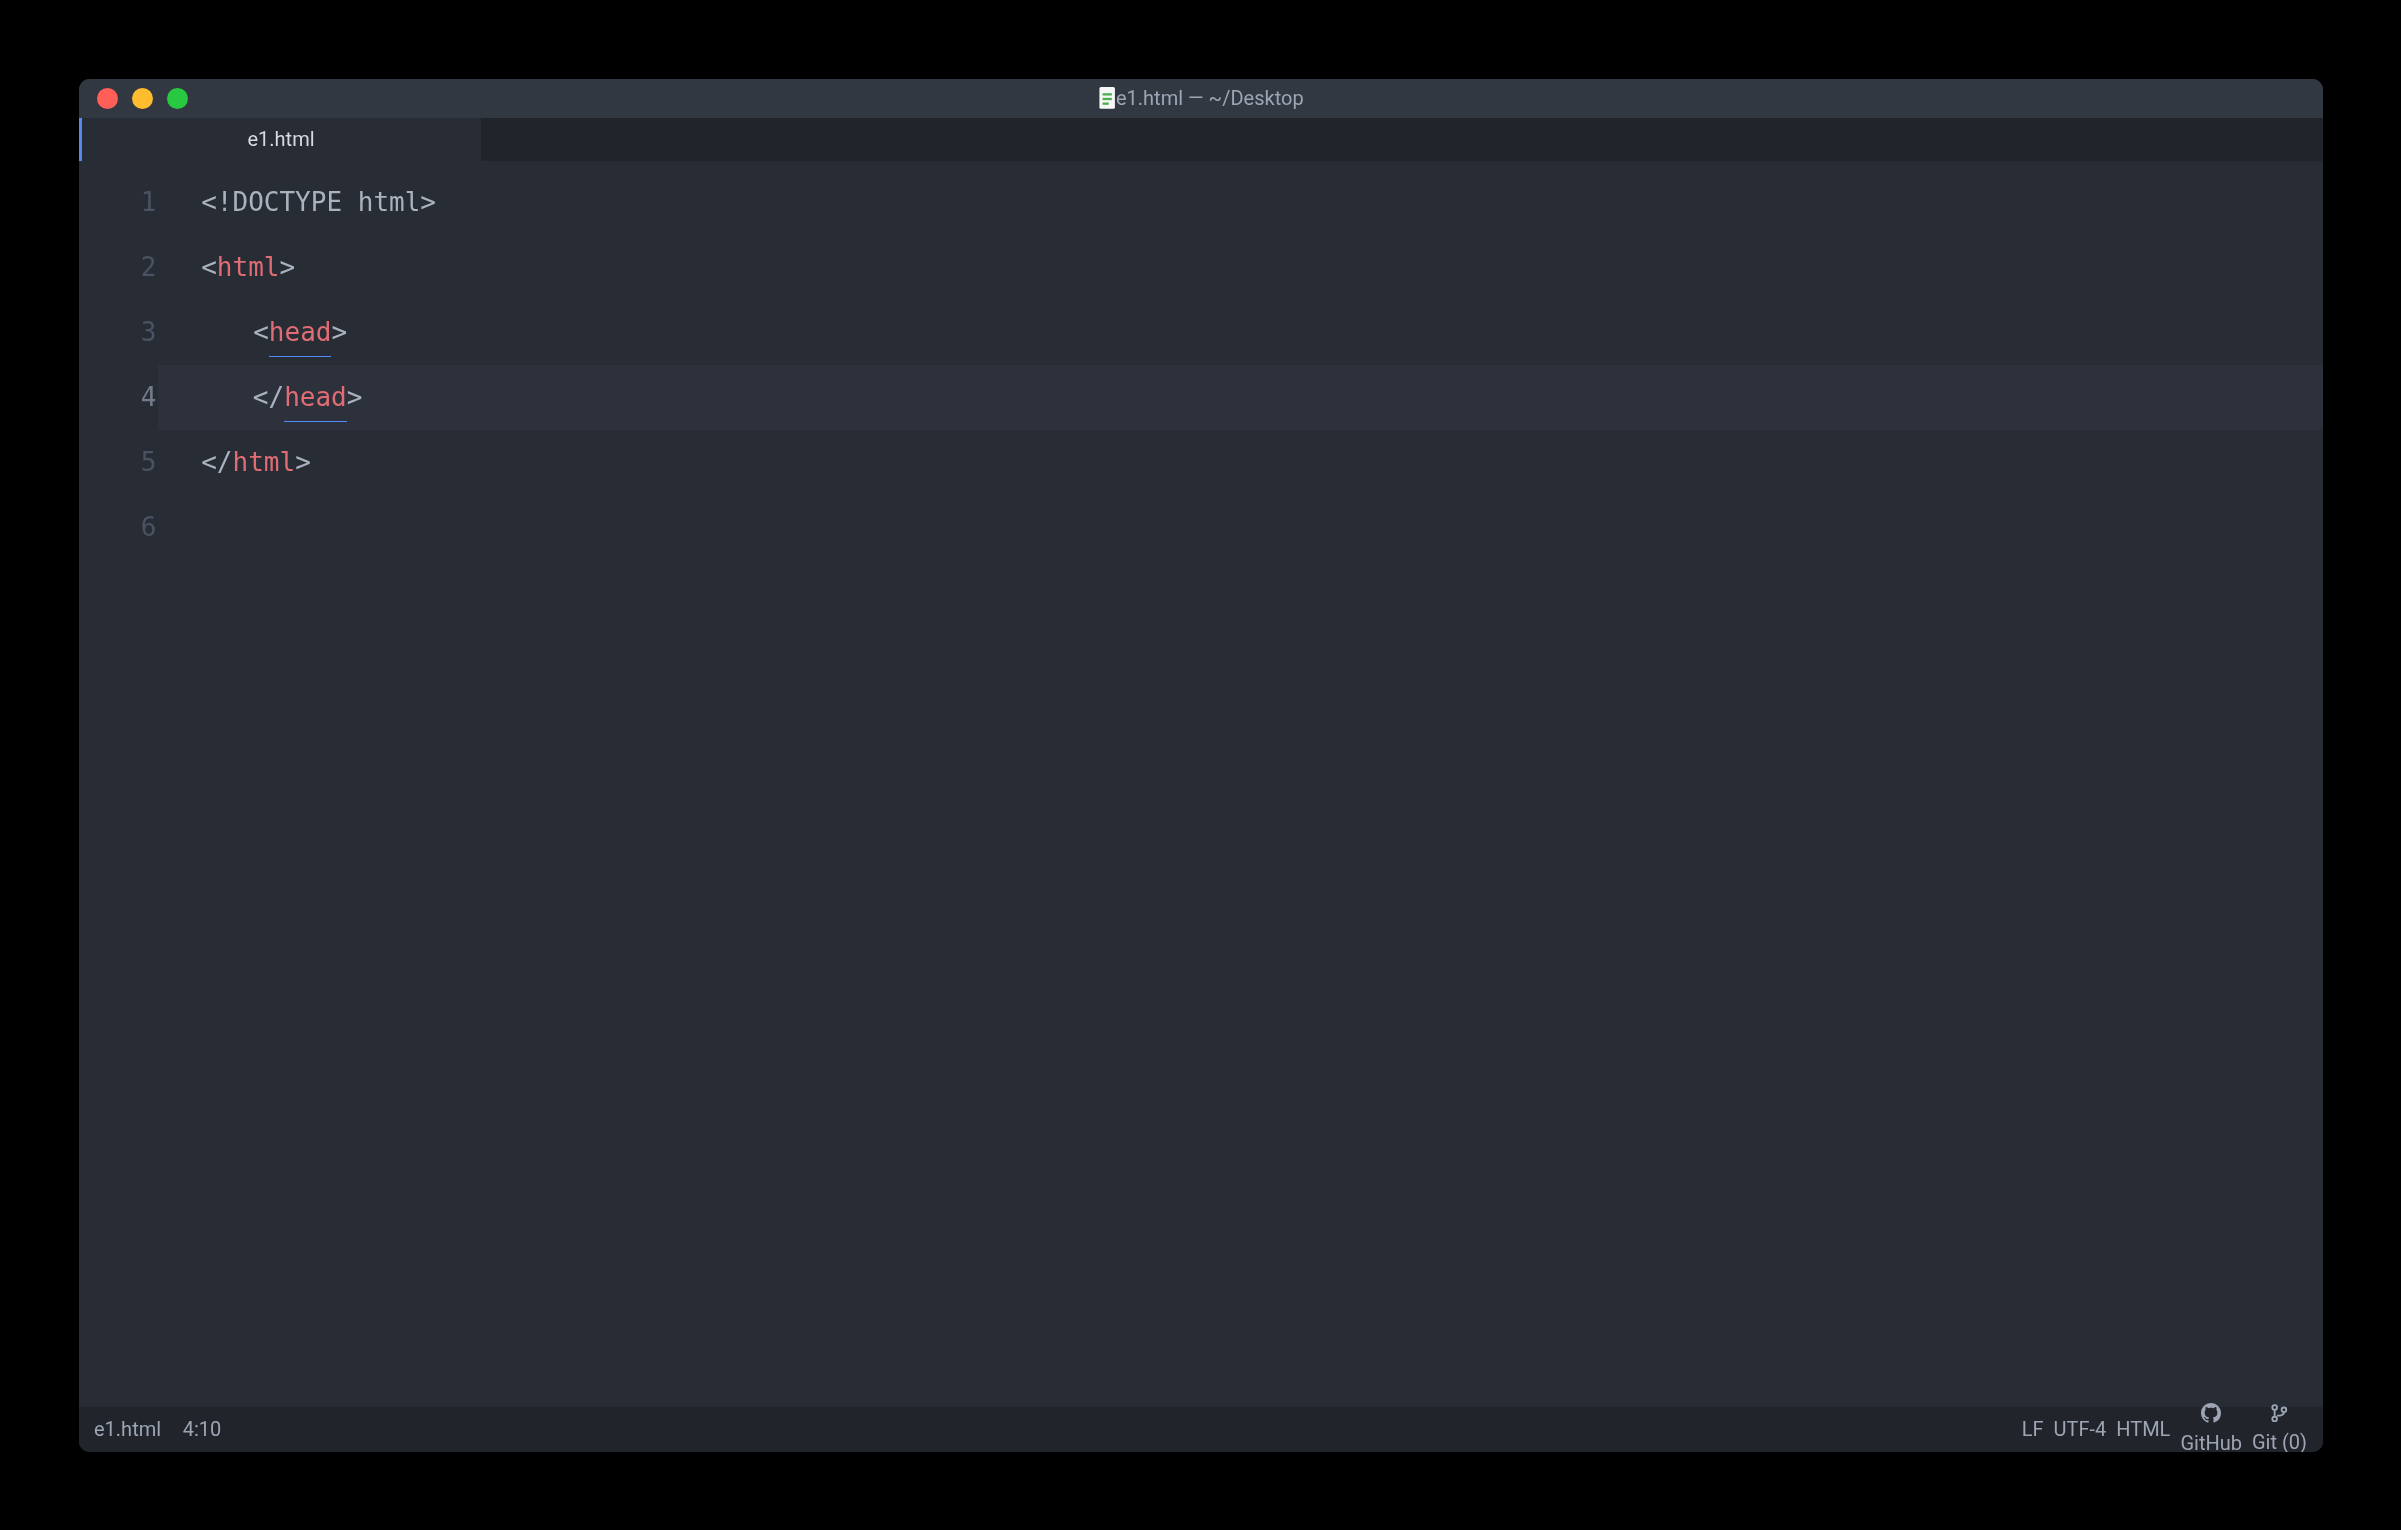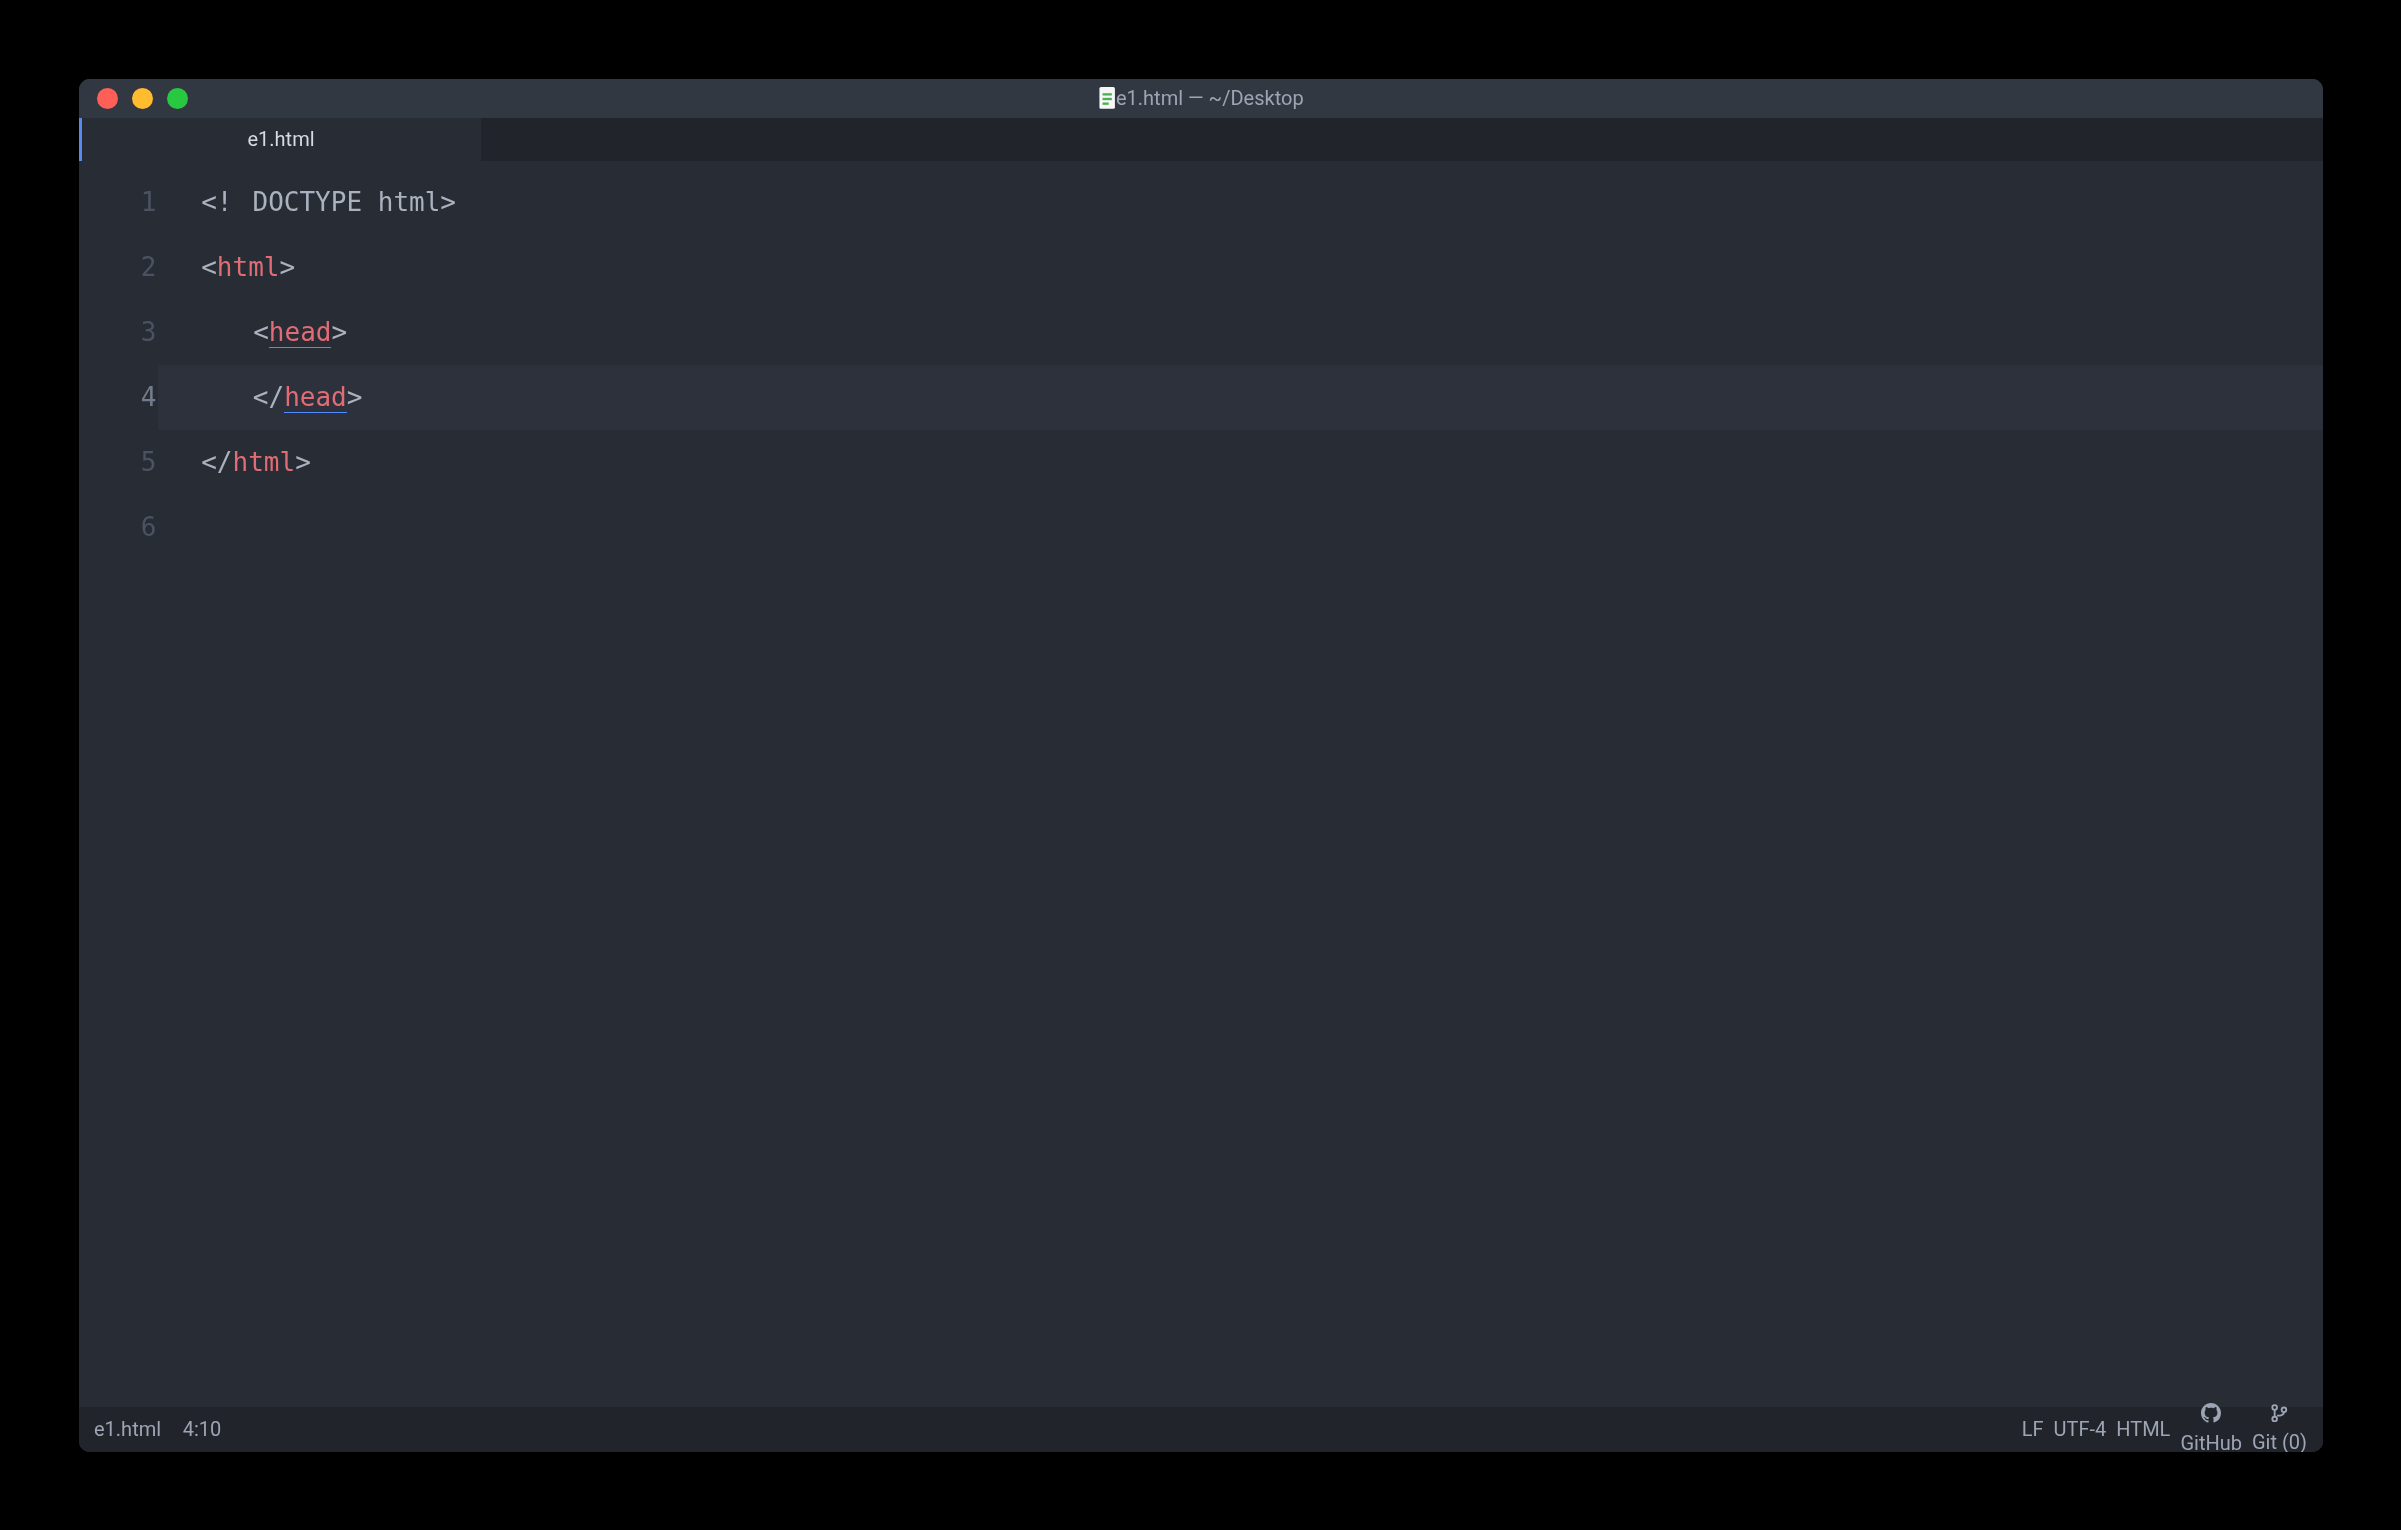--- a/index.html
+++ b/index.html
@@ -104,25 +104,25 @@
     line-height: 65px;
     padding-left: 21.7px;
   }
   .line.highlight {
     background: #2c313c;
     margin-left: -21.7px;
     padding-left: 43px;
     width: calc(100% + 21.7px);
   }
   .punct { color: #abb2bf; }
-  .doctype-text { color: #abb2bf; margin-left: 20px; }
+  .doctype-text { color: #abb2bf; }
   .tagname { color: #e06c75; }
   .tagname.underline {
     border-bottom: 1.5px solid #528bff;
-    padding-bottom: 0;
+    padding-bottom: 9px;
   }
   .statusbar {
     height: 45px;
     background: #21252b;
     display: flex;
     align-items: center;
     color: #9da5b4;
     font-size: 20px;
     padding: 0 15.5px;
     flex-shrink: 0;

